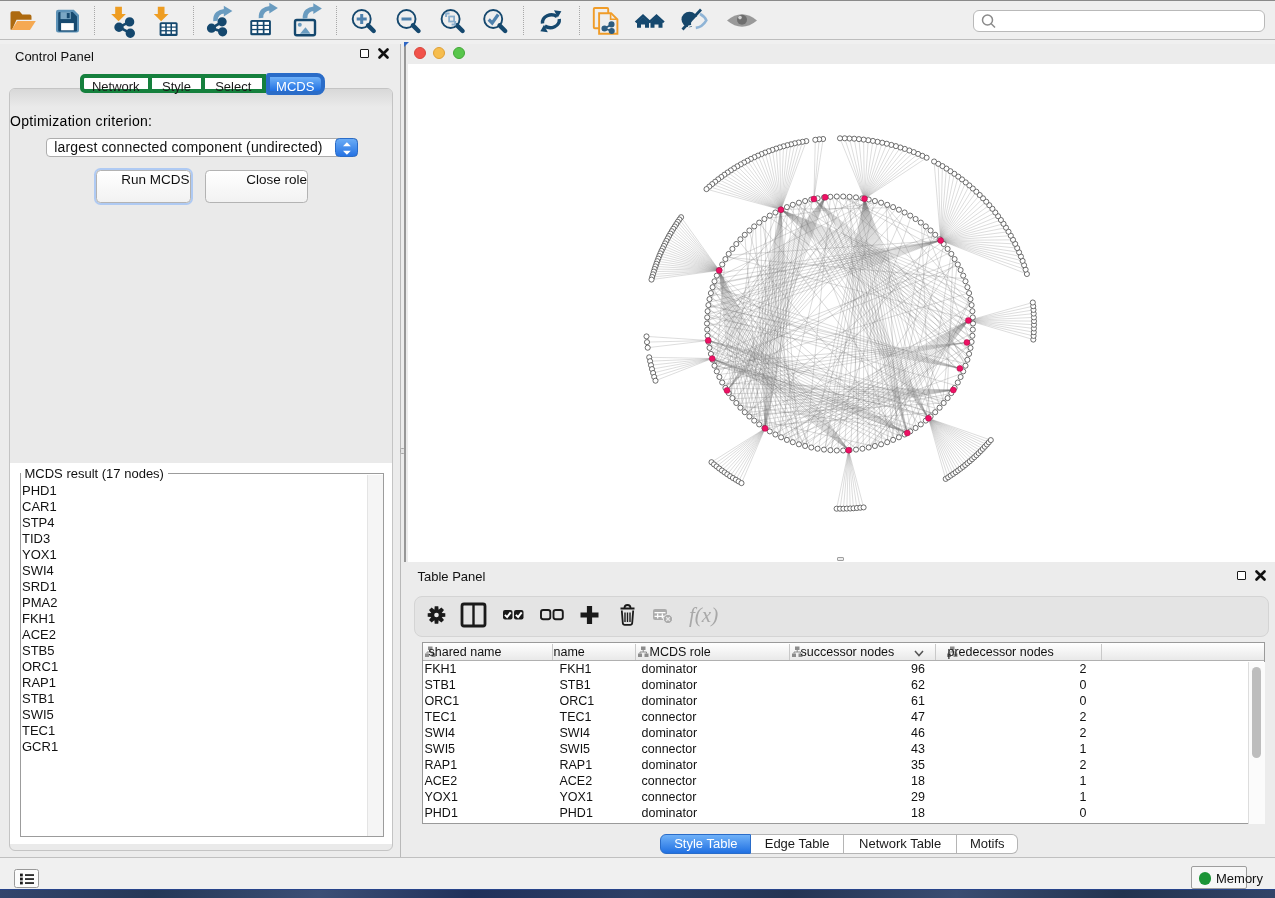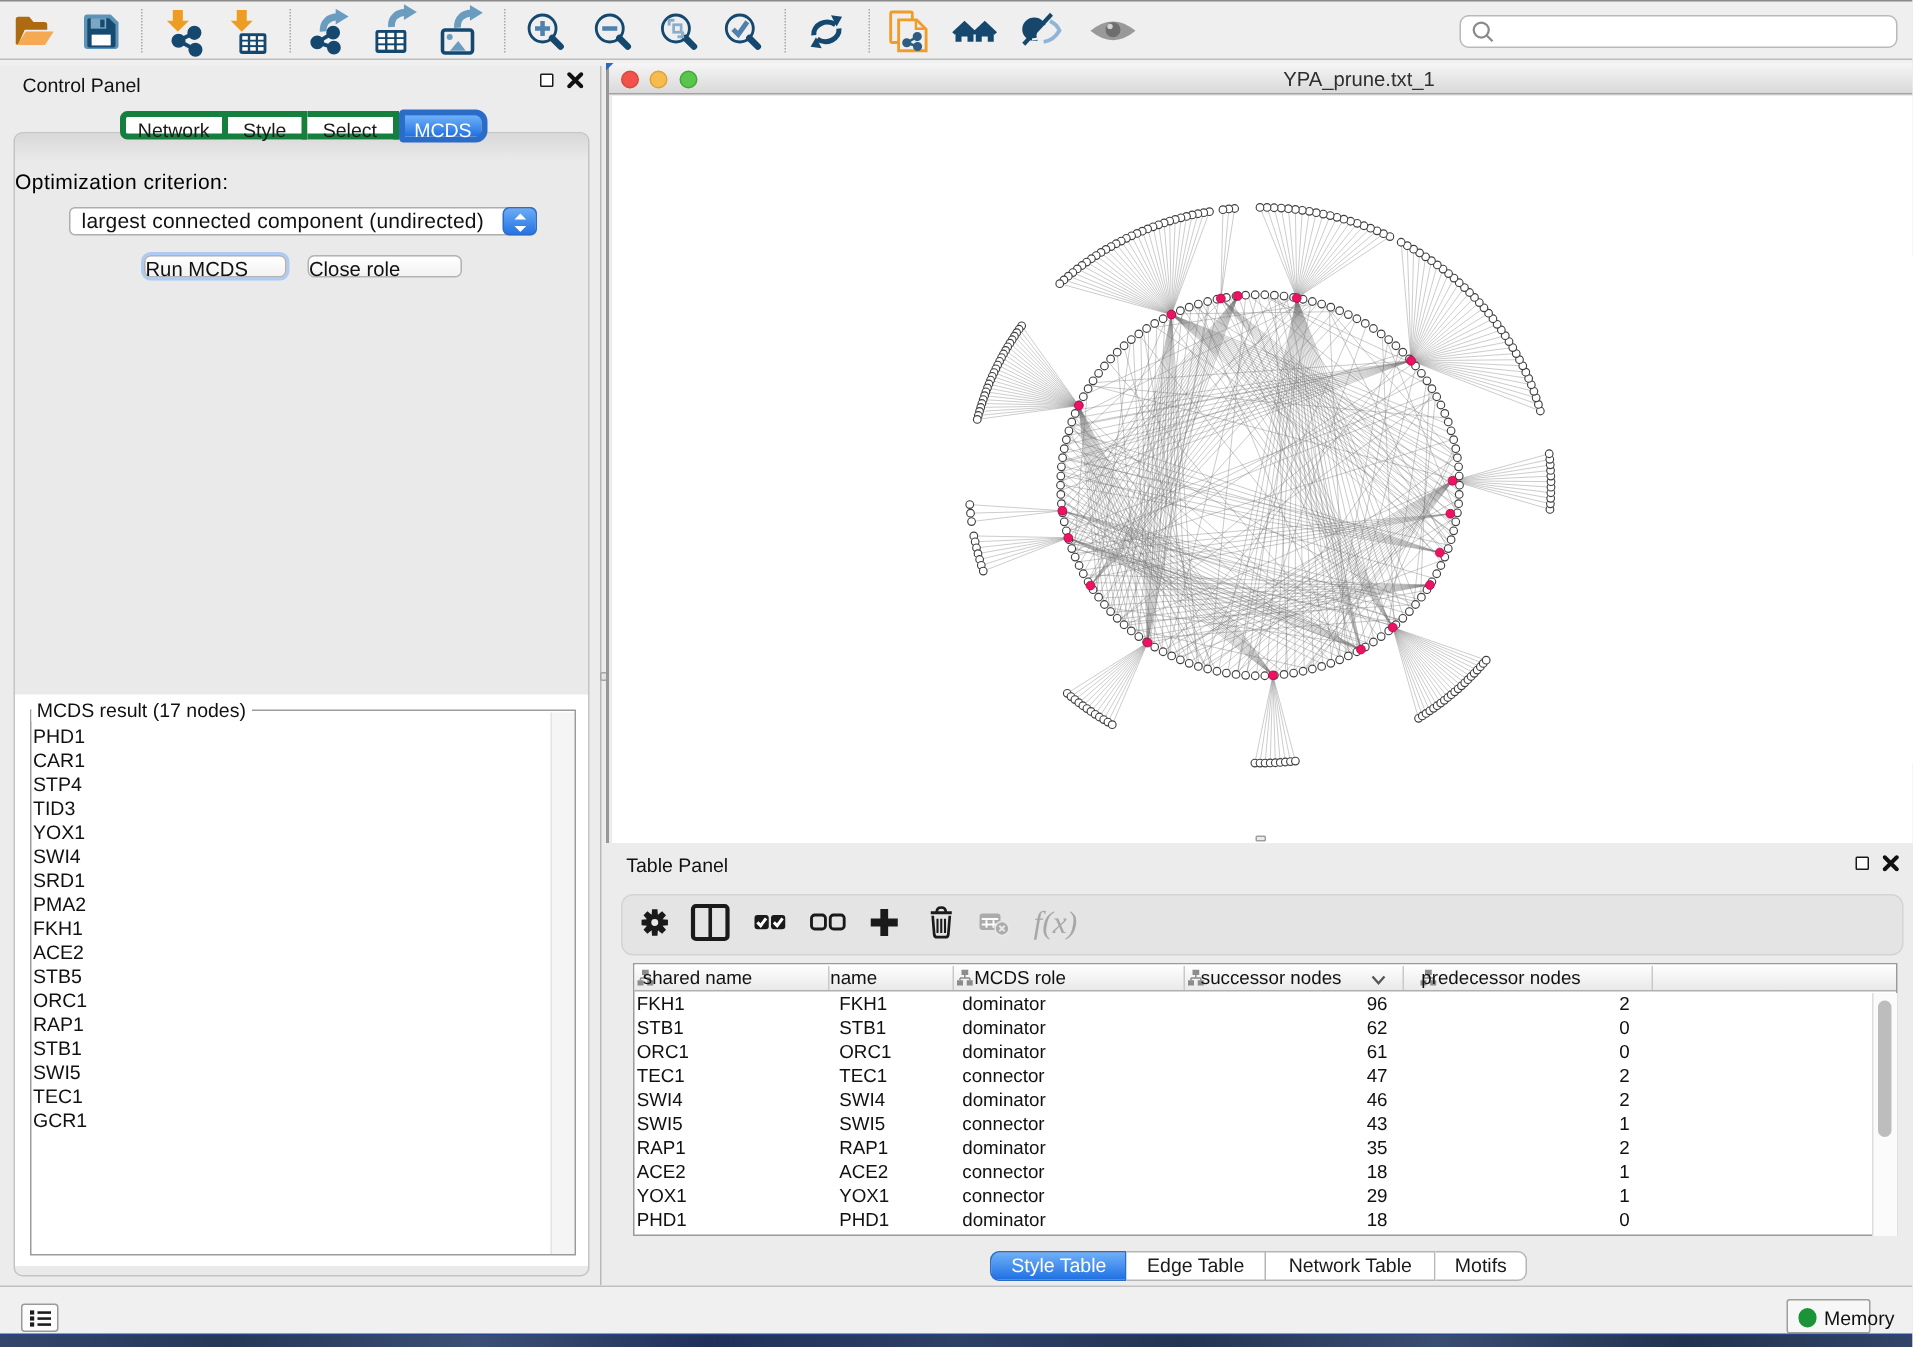--- a/index.html
+++ b/index.html
@@ -25,22 +25,22 @@
 .tab.sel{background:linear-gradient(#6fb1f8,#2070e2);color:#fff;border-color:#2a6cc8;
   height:22px;top:0;line-height:20px;z-index:6}
 #cptabs{left:77.5px;top:29px;width:250px;height:23px}
 #optlabel{position:absolute;left:0;top:23.5px;width:384px;text-align:left;font-size:14px;letter-spacing:0.3px;color:#000000}
 #selbox{position:absolute;left:35.5px;top:48.8px;width:312px;height:19px;background:#fff;
   border:1px solid #adadad;border-radius:4px}
 #selbox .txt{position:absolute;left:-3px;top:0;width:290px;height:17px;line-height:17.5px;letter-spacing:0.15px;
   font-size:14px;color:#111;text-align:center}
 #selbox .cap{position:absolute;right:-1px;top:-1px;width:22.5px;height:19px;border-radius:4.5px;
   background:linear-gradient(#6aacf6,#2673e3);border:1px solid #2a6cc8}
-.btn{position:absolute;top:81px;height:15px;background:linear-gradient(#ffffff,#f2f2f2);
-  border:1px solid #b3b3b3;border-radius:4.5px;font-size:13.5px;color:#111;text-align:left;line-height:18px}
+.btn{position:absolute;top:81px;height:33px;background:linear-gradient(#ffffff,#f2f2f2);
+  border:1px solid #b3b3b3;border-radius:4.5px;font-size:13.5px;color:#111;text-align:right;line-height:18px}
 #runbtn{left:86px;width:94.5px;box-shadow:0 0 0 2px rgba(125,175,250,.55)}
 #closebtn{left:195px;width:103px}
 #cpwhite{position:absolute;left:0;top:374px;width:384px;height:380.5px;background:#fff}
 #fieldset{position:absolute;left:9.5px;top:384px;width:364px;height:364px;border:1px solid #9c9c9c}
 #fieldlabel{position:absolute;left:10.5px;top:377px;background:#fff;padding:0 4px;font-size:13px;color:#111;z-index:2}
 #mcdslist{position:absolute;left:12px;top:393.5px;font-size:13px;color:#111}
 .li{height:16.05px;line-height:16.05px}
 #listscroll{position:absolute;left:356.5px;top:385.5px;width:16px;height:361px;background:#f5f5f5;border-left:1px solid #e4e4e4}
 
 #vsplit{left:400px;top:44px;width:8px;height:813px;background:#ececec;border-left:1px solid #b9b9b9}
@@ -251,23 +251,20 @@
    <div class="tab" style="left:125.5px;width:60.5px;border-left:none">Select</div>
    <div class="tab sel" style="left:186px;width:59.5px;border-radius:3px 8px 8px 3px">MCDS</div>
  </div>
 </div>
 
 <div class="abs" id="vsplit"></div>
 <div class="abs" id="vhandle"></div>
 
 <div class="abs" style="left:404px;top:41.5px;width:0;height:0;border-top:5px solid #2e66c4;border-right:5px solid transparent;z-index:9"></div>
 <div class="abs" id="netwin">
-  <div id="nettitle">
-      <div class="t" style="text-align:center;padding-left:131px">YPA_prune.txt_1</div>
-    </div>
   <div class="light" style="left:7.7px;background:#f1524a;border:1px solid #d8473c"></div>
   <div class="light" style="left:27.2px;background:#f6bd4e;border:1px solid #dfa036"></div>
   <div class="light" style="left:47.3px;background:#58c64c;border:1px solid #43a837"></div>
   <div id="netcanvas">
     <svg width="867" height="496" viewBox="0 0 867 496">
         <g stroke="#757575" stroke-width="0.5" stroke-opacity="0.5">
 <line x1="372.9" y1="145.7" x2="554.5" y2="309.1"></line>
 <line x1="372.9" y1="145.7" x2="556.8" y2="303.3"></line>
 <line x1="372.9" y1="145.7" x2="558.9" y2="297.5"></line>
 <line x1="372.9" y1="145.7" x2="560.7" y2="291.6"></line>

